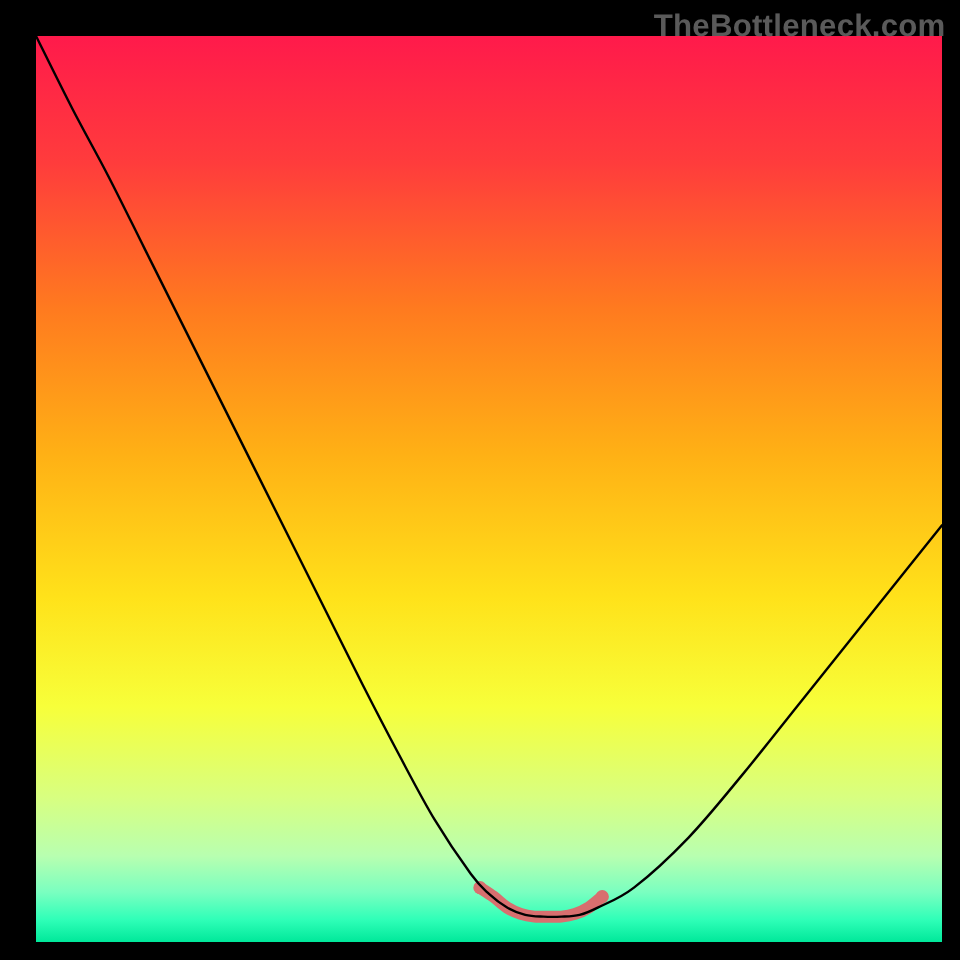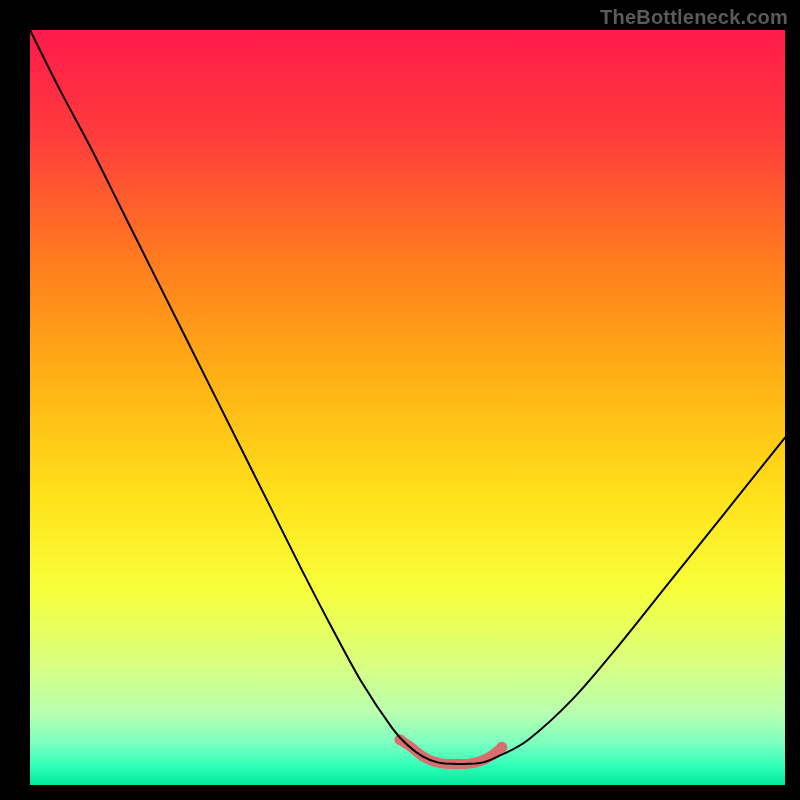--- a/index.html
+++ b/index.html
@@ -16,21 +16,21 @@
     top: 0;
     left: 0;
     width: 800px;
     height: 800px;
   }
   .watermark {
     position: absolute;
     top: 6px;
     right: 12px;
     font-family: Arial, Helvetica, sans-serif;
-    font-size: 20px;
+    font-size: 26px;
     font-weight: 600;
     color: #5a5a5a;
     letter-spacing: 0.2px;
   }
 </style>
 </head>
 <body>
 
 <div class="chart-container">
   <svg id="chart-svg" width="800" height="800" viewBox="0 0 800 800">

